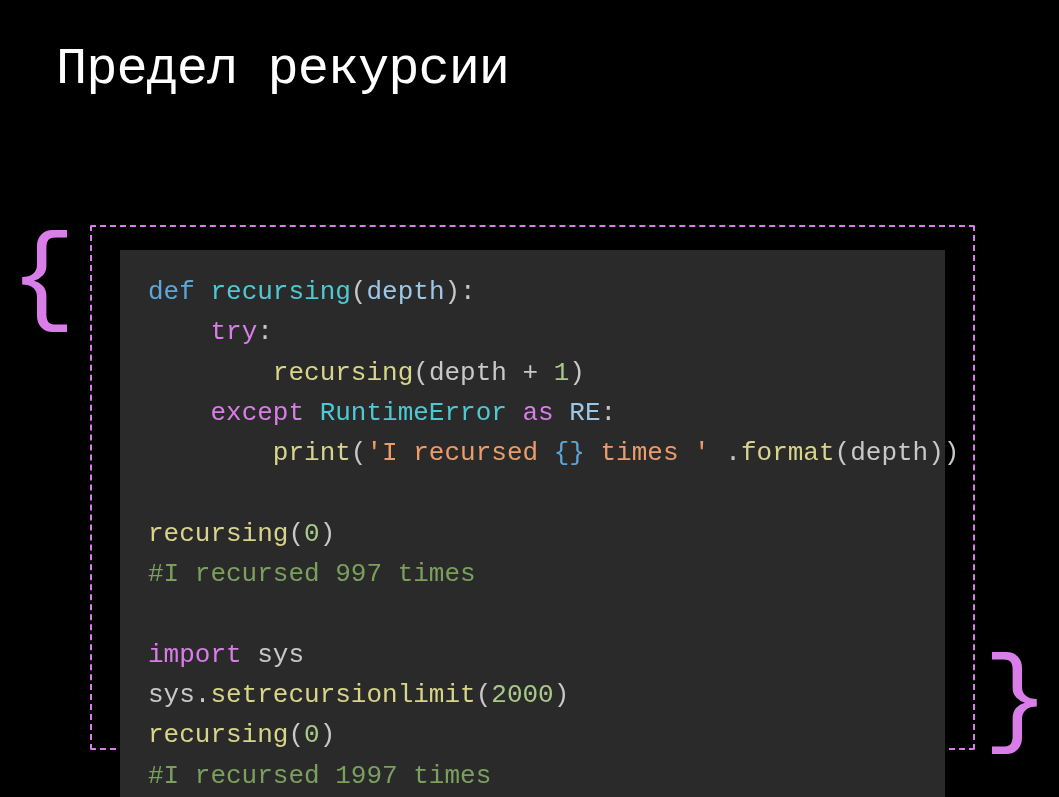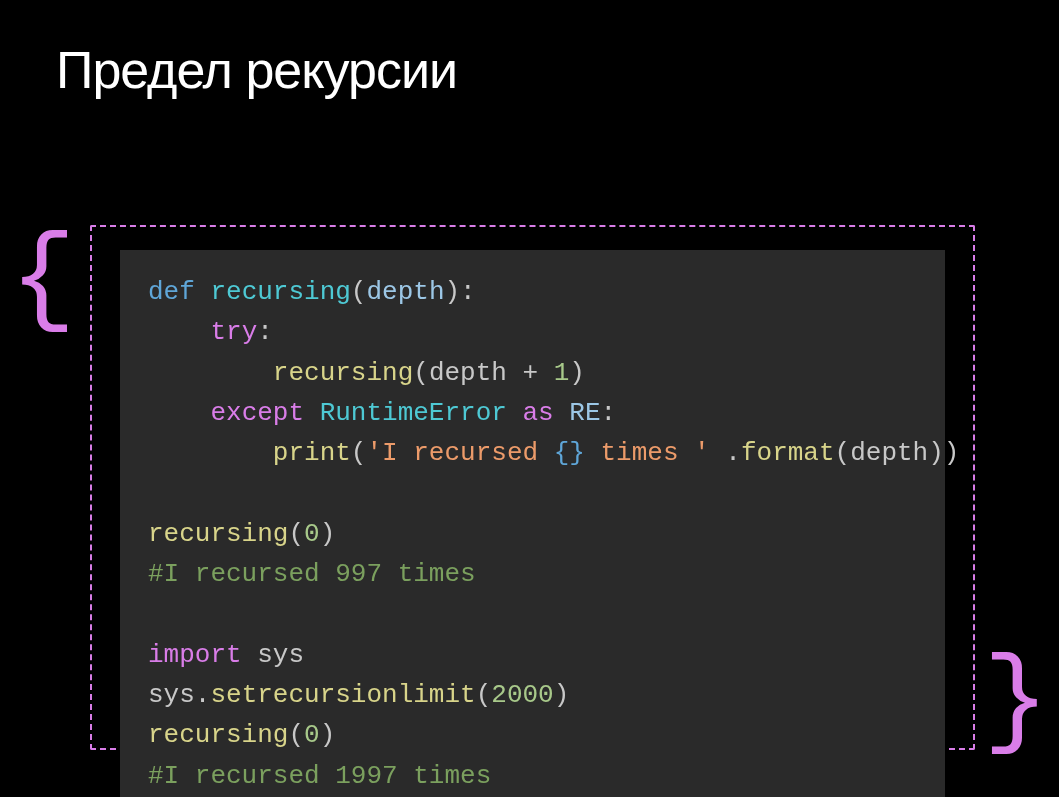--- a/index.html
+++ b/index.html
@@ -10,21 +10,21 @@
       font-family: Arial, Helvetica, sans-serif;
       position: relative;
       overflow: hidden;
     }
     .title {
       color: #fff;
       font-size: 52px;
       font-weight: 400;
       letter-spacing: -1px;
       padding: 40px 12px 0 56px;
-      font-family: Liberation Sans, sans-serif;
+      font-family: Liberation Mono, monospace;
     }
     .brace-left {
       position: absolute;
       left: 10px;
       top: 225px;
       color: #d97de8;
       font-size: 110px;
       font-family: 'Courier New', monospace;
       font-weight: normal;
       line-height: 1;

